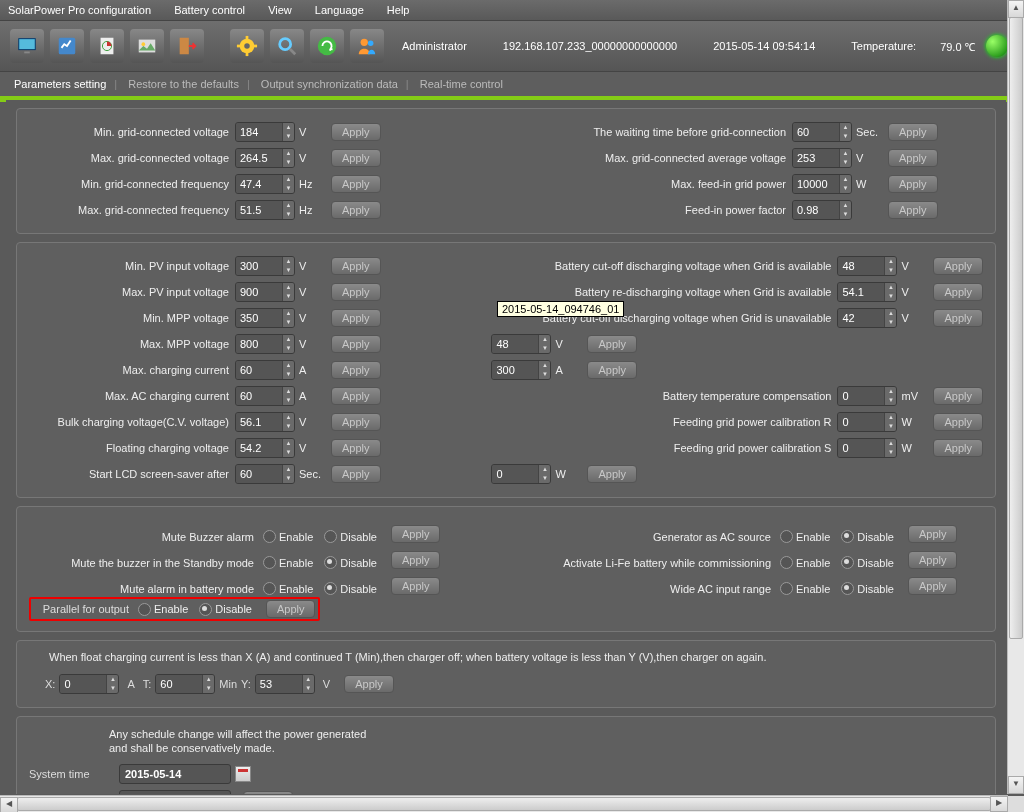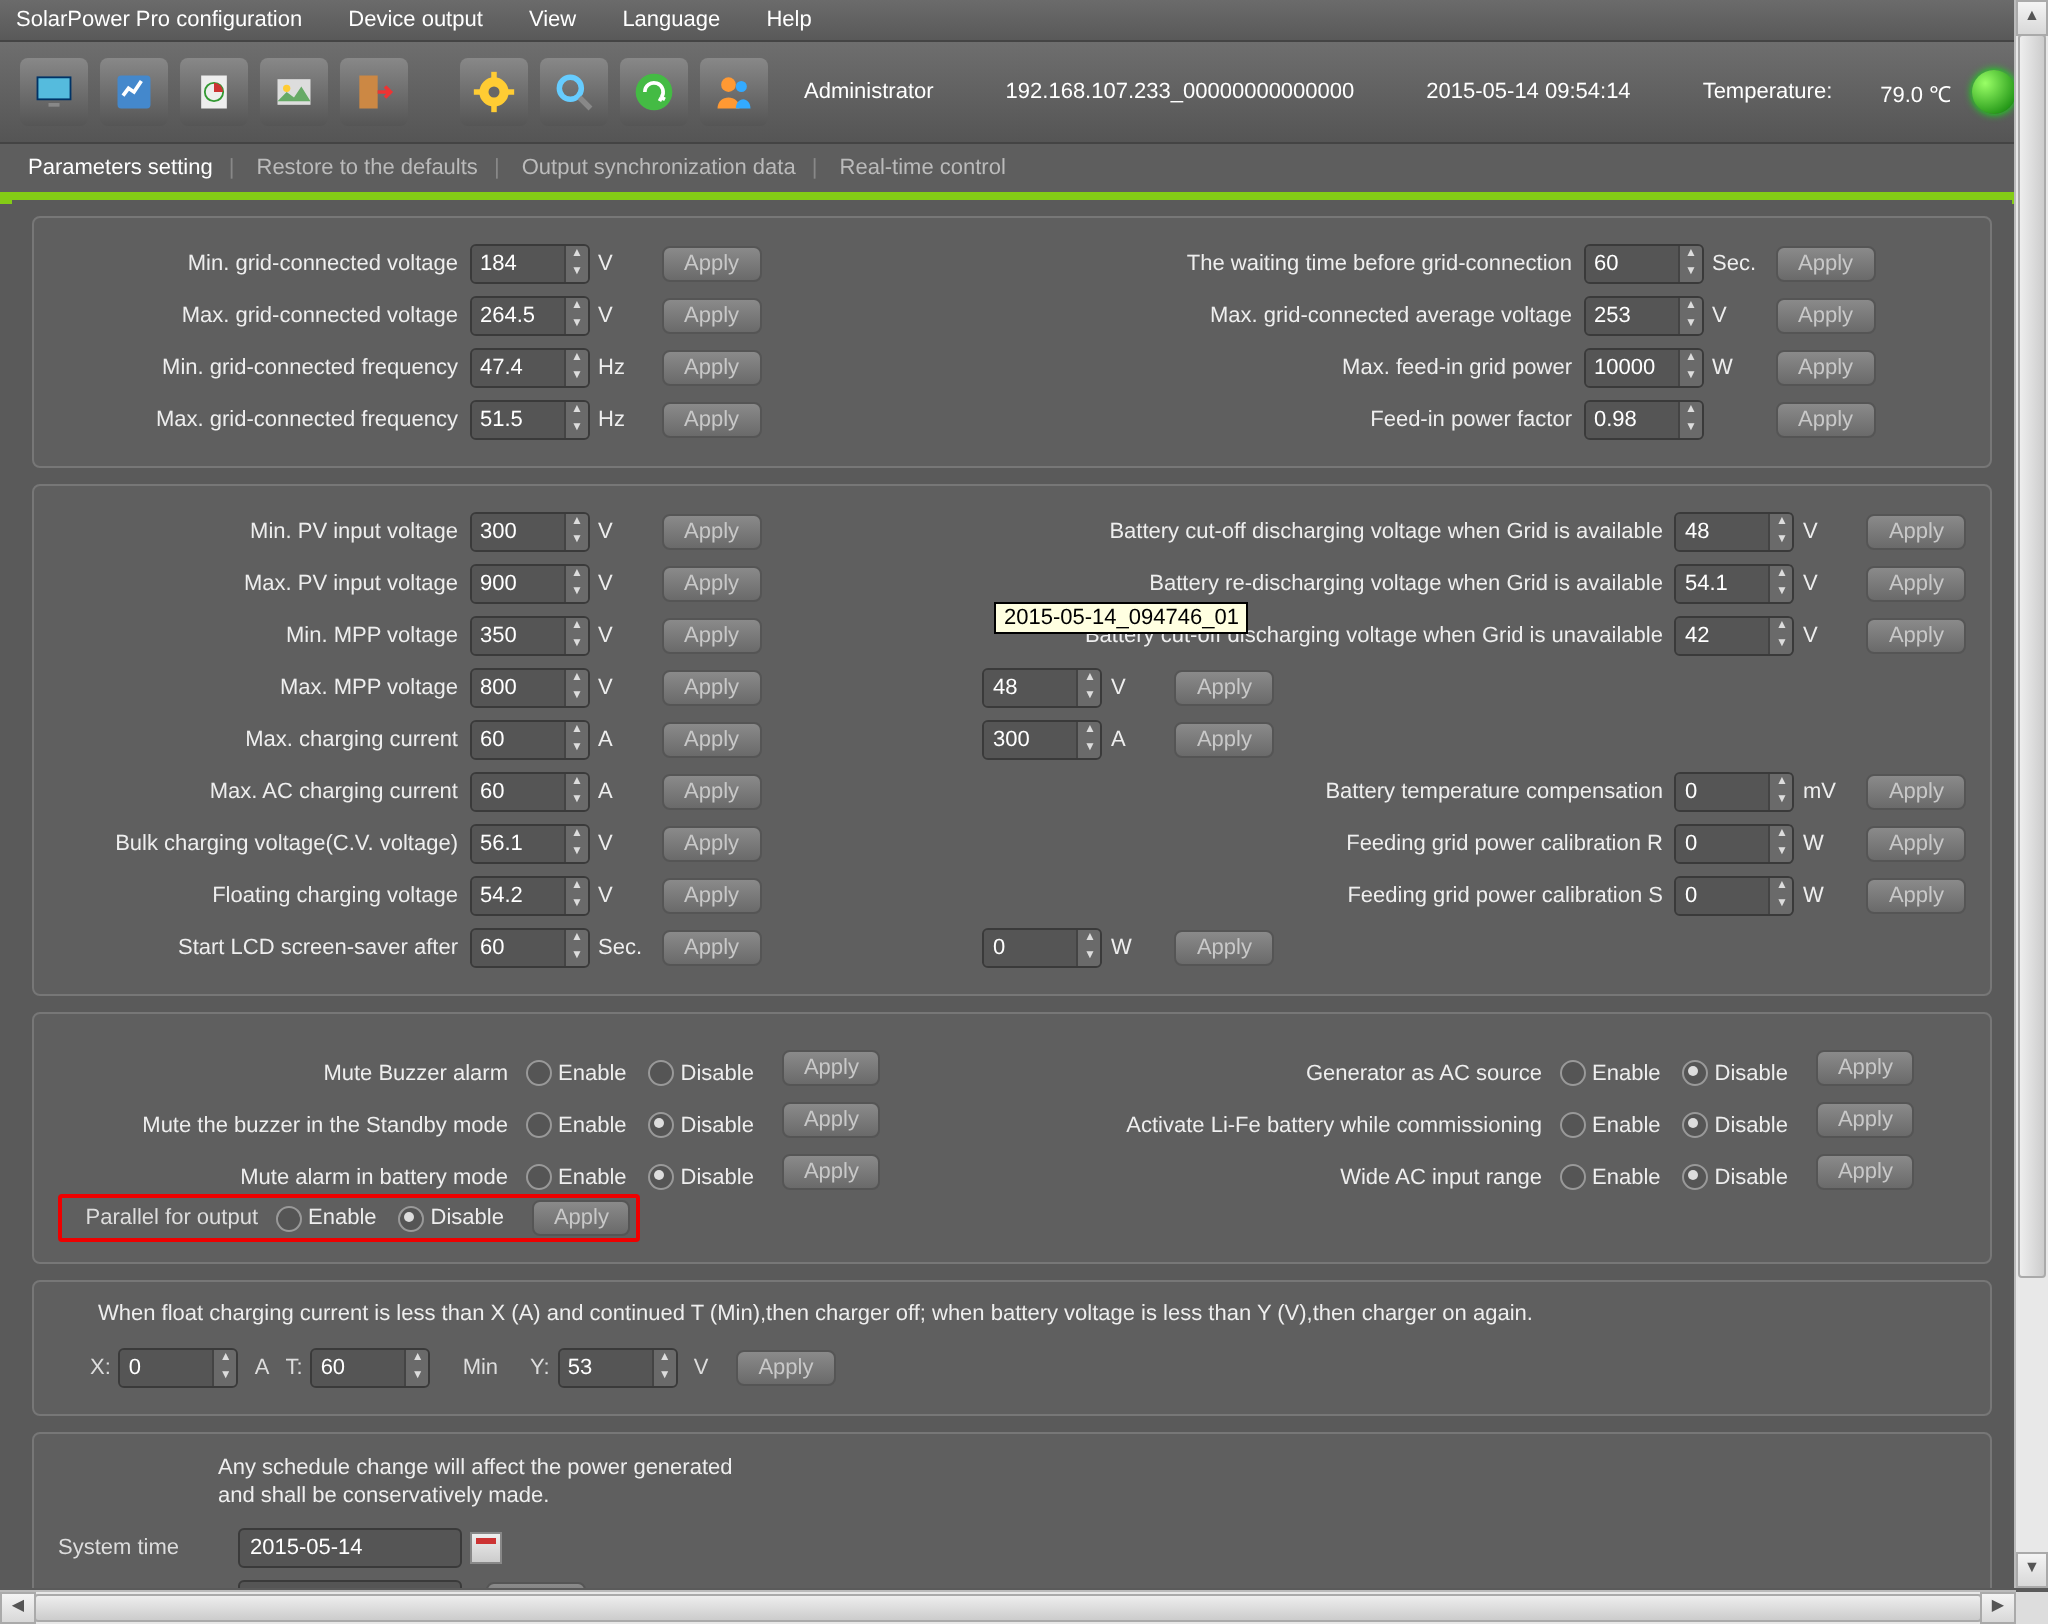--- a/index.html
+++ b/index.html
@@ -44,21 +44,21 @@
 .scrollbar-h{position:absolute;left:0;right:16px;bottom:0;height:16px;background:#e8e8e8;border-top:1px solid #bbb}
 .sh-btn{width:16px;height:14px;background:linear-gradient(#f4f4f4,#d8d8d8);border:1px solid #aaa;font-size:8px;text-align:center;line-height:12px;color:#555;cursor:pointer;display:inline-block}
 .sh-thumb{position:absolute;left:17px;top:1px;bottom:1px;right:17px;background:linear-gradient(#eee,#ccc);border:1px solid #aaa;border-radius:2px}
 .corner{position:absolute;right:0;bottom:0;width:16px;height:16px;background:#ddd}
 </style>
 </head>
 <body>
 
 <div class="menubar">
   <span>SolarPower Pro configuration</span>
-  <span>Device output</span>
+  <span>Battery control</span>
   <span>View</span>
   <span>Language</span>
   <span>Help</span>
 </div>
 
 <div class="toolbar">
   <div class="ticon">
       <svg viewBox="0 0 24 24">
         <rect x="3" y="4" width="18" height="12" fill="#5bd" stroke="#036"></rect>
         <rect x="9" y="18" width="6" height="2" fill="#888"></rect>
@@ -547,42 +547,42 @@
         </span>
     <span style="margin:0 8px">A</span>
     <span style="margin-right:4px">T:</span>
     <span class="spin">
           <input value="60" style="">
           <span class="ud">
             <div>▲</div>
             <div>▼</div>
           </span>
         </span>
-    <span style="margin:0 16px">Min</span>
+    <span style="margin:0 4px">Min</span>
     <span style="margin-right:4px">Y:</span>
     <span class="spin">
           <input value="53" style="">
           <span class="ud">
             <div>▲</div>
             <div>▼</div>
           </span>
         </span>
     <span style="margin:0 8px">V</span>
     <button class="btn">Apply</button>
   </div>
 </div>
 
 <div class="panel">
   <div style="text-align:left;padding-left:80px;color:#eee;line-height:14px">
     <div>Any schedule change will affect the power generated</div>
     <div>and shall be conservatively made.</div>
   </div>
   <div class="row" style="margin-top:6px">
     <div style="width:90px">System time</div>
-    <input class="tinput" style="width: 100px;" value="2015-05-14">
+    <input class="tinput" style="width: 100px; font-weight: bold;" value="2015-05-14">
     <span class="cal"></span>
   </div>
   <div class="row">
     <div style="width:90px"></div>
     <input class="tinput" style="width: 100px;" value="09:54:14">
     <button class="btn" style="margin-left:12px">Apply</button>
   </div>
 </div>
 
 </div>

